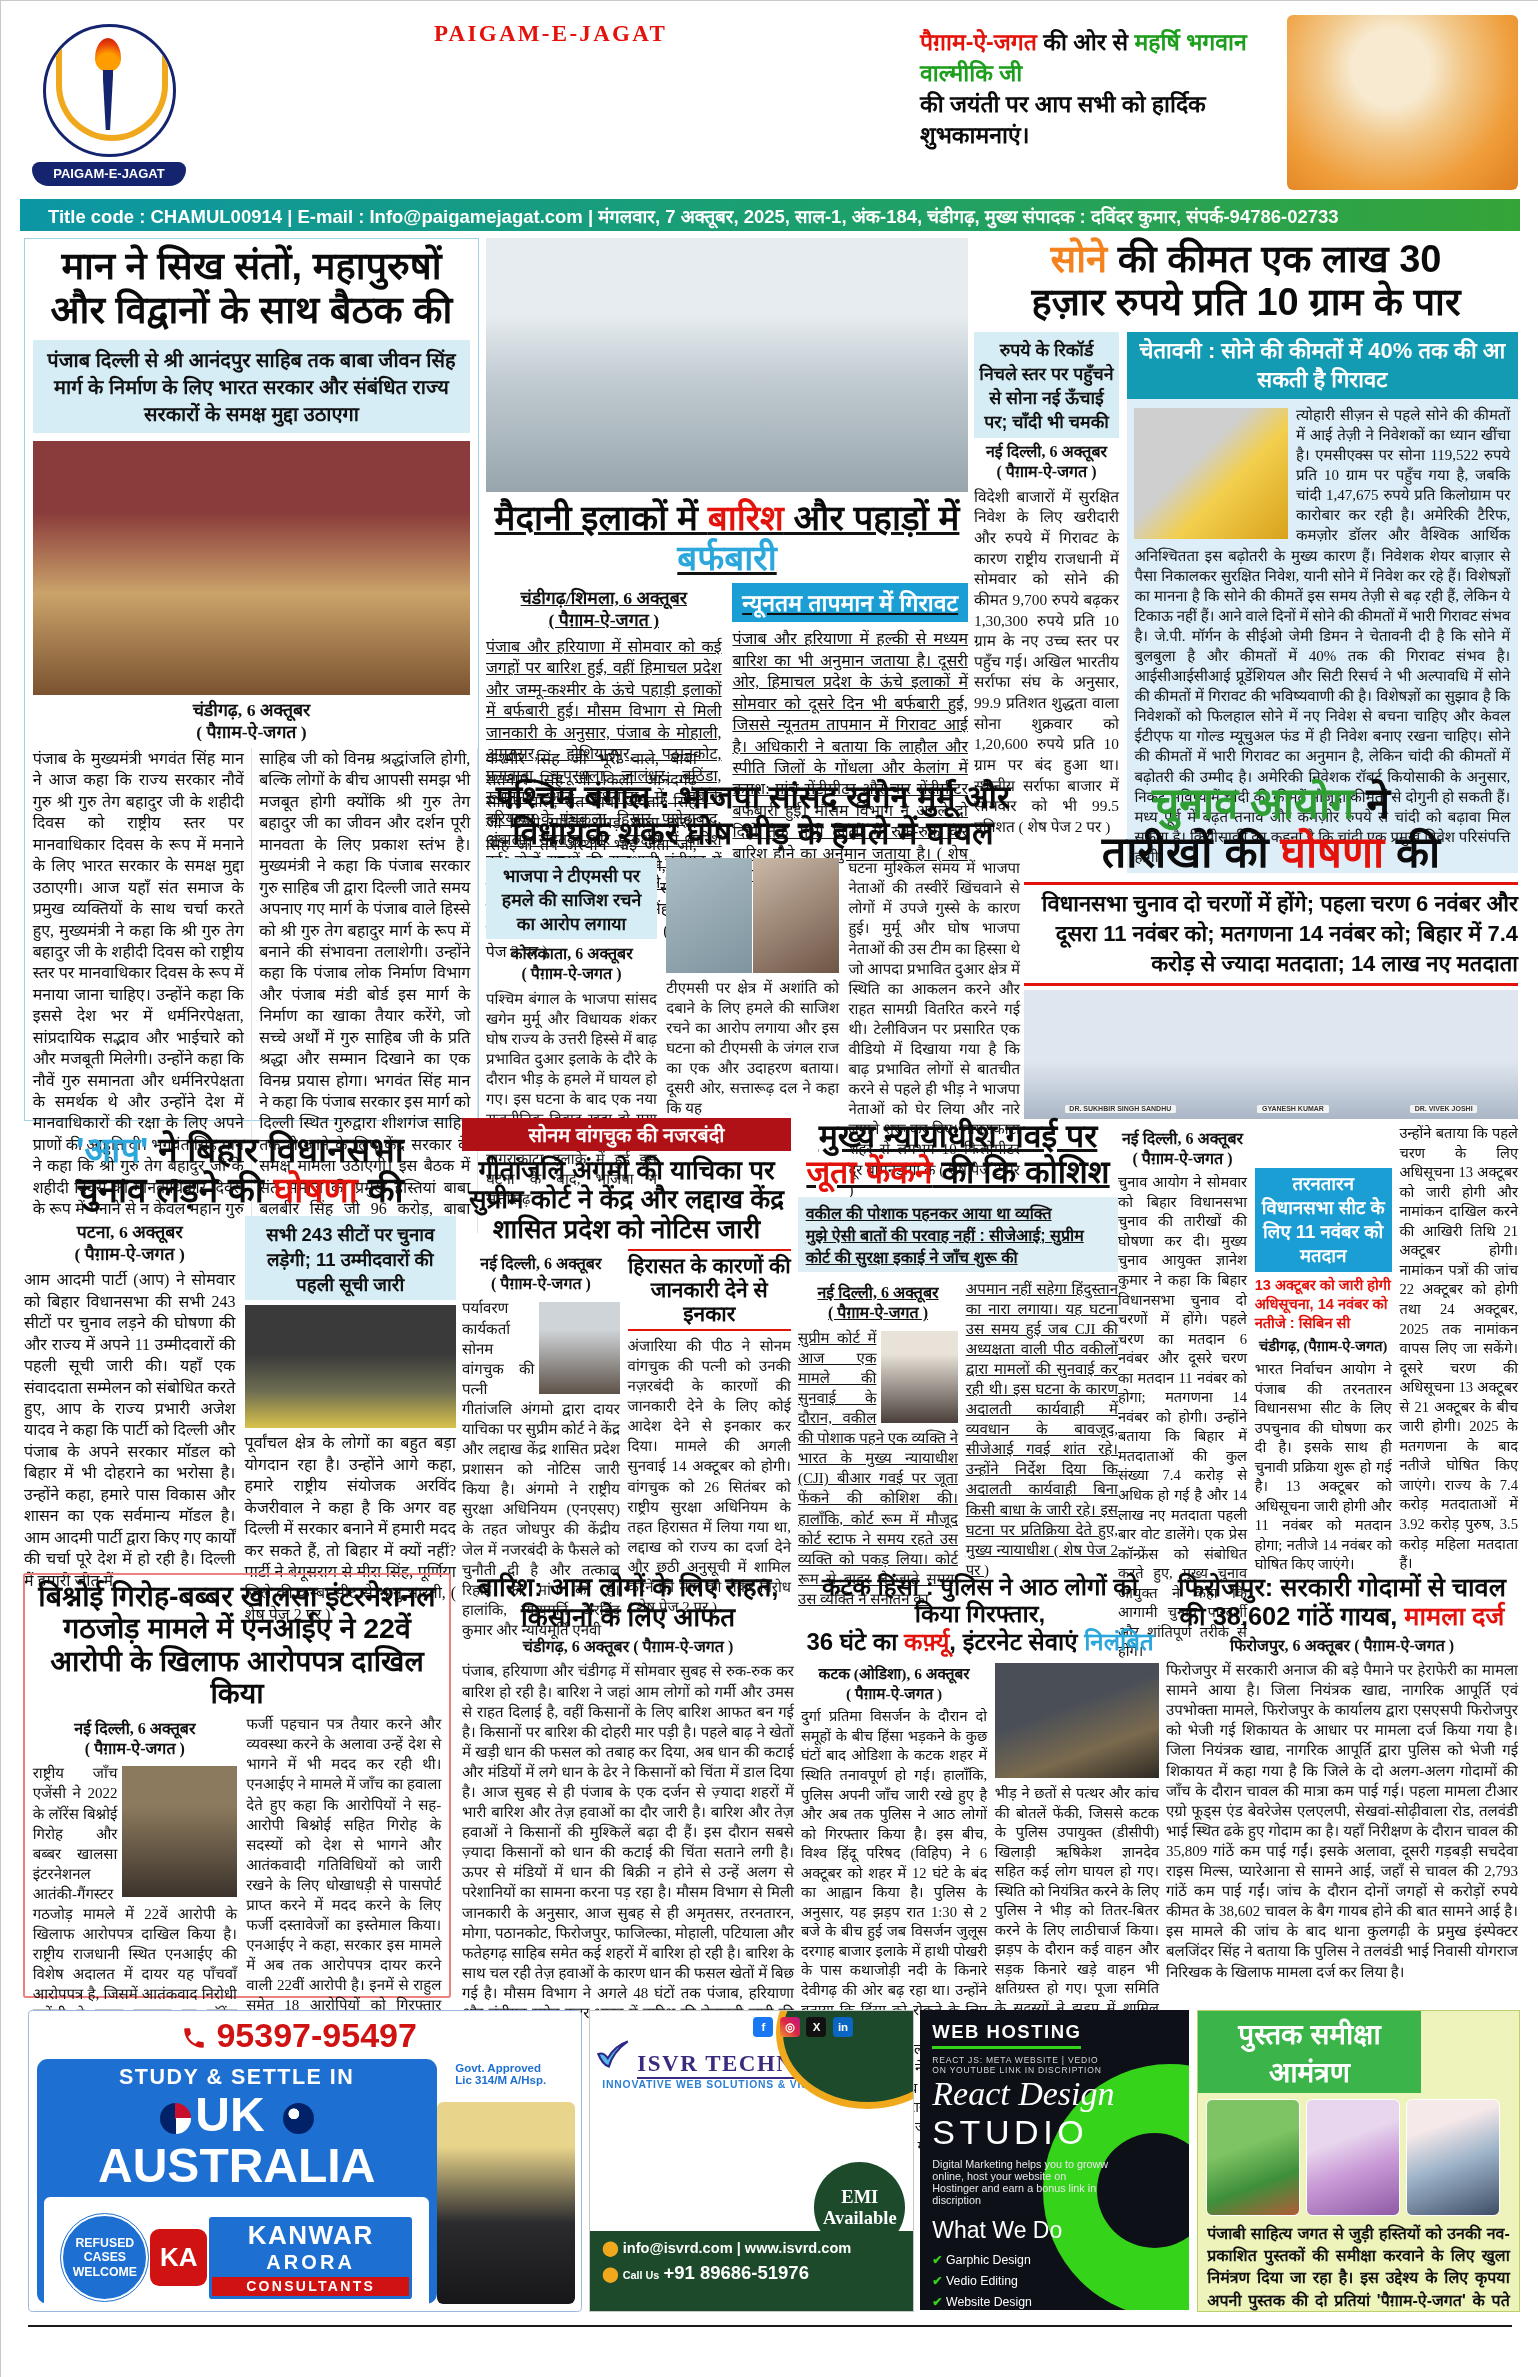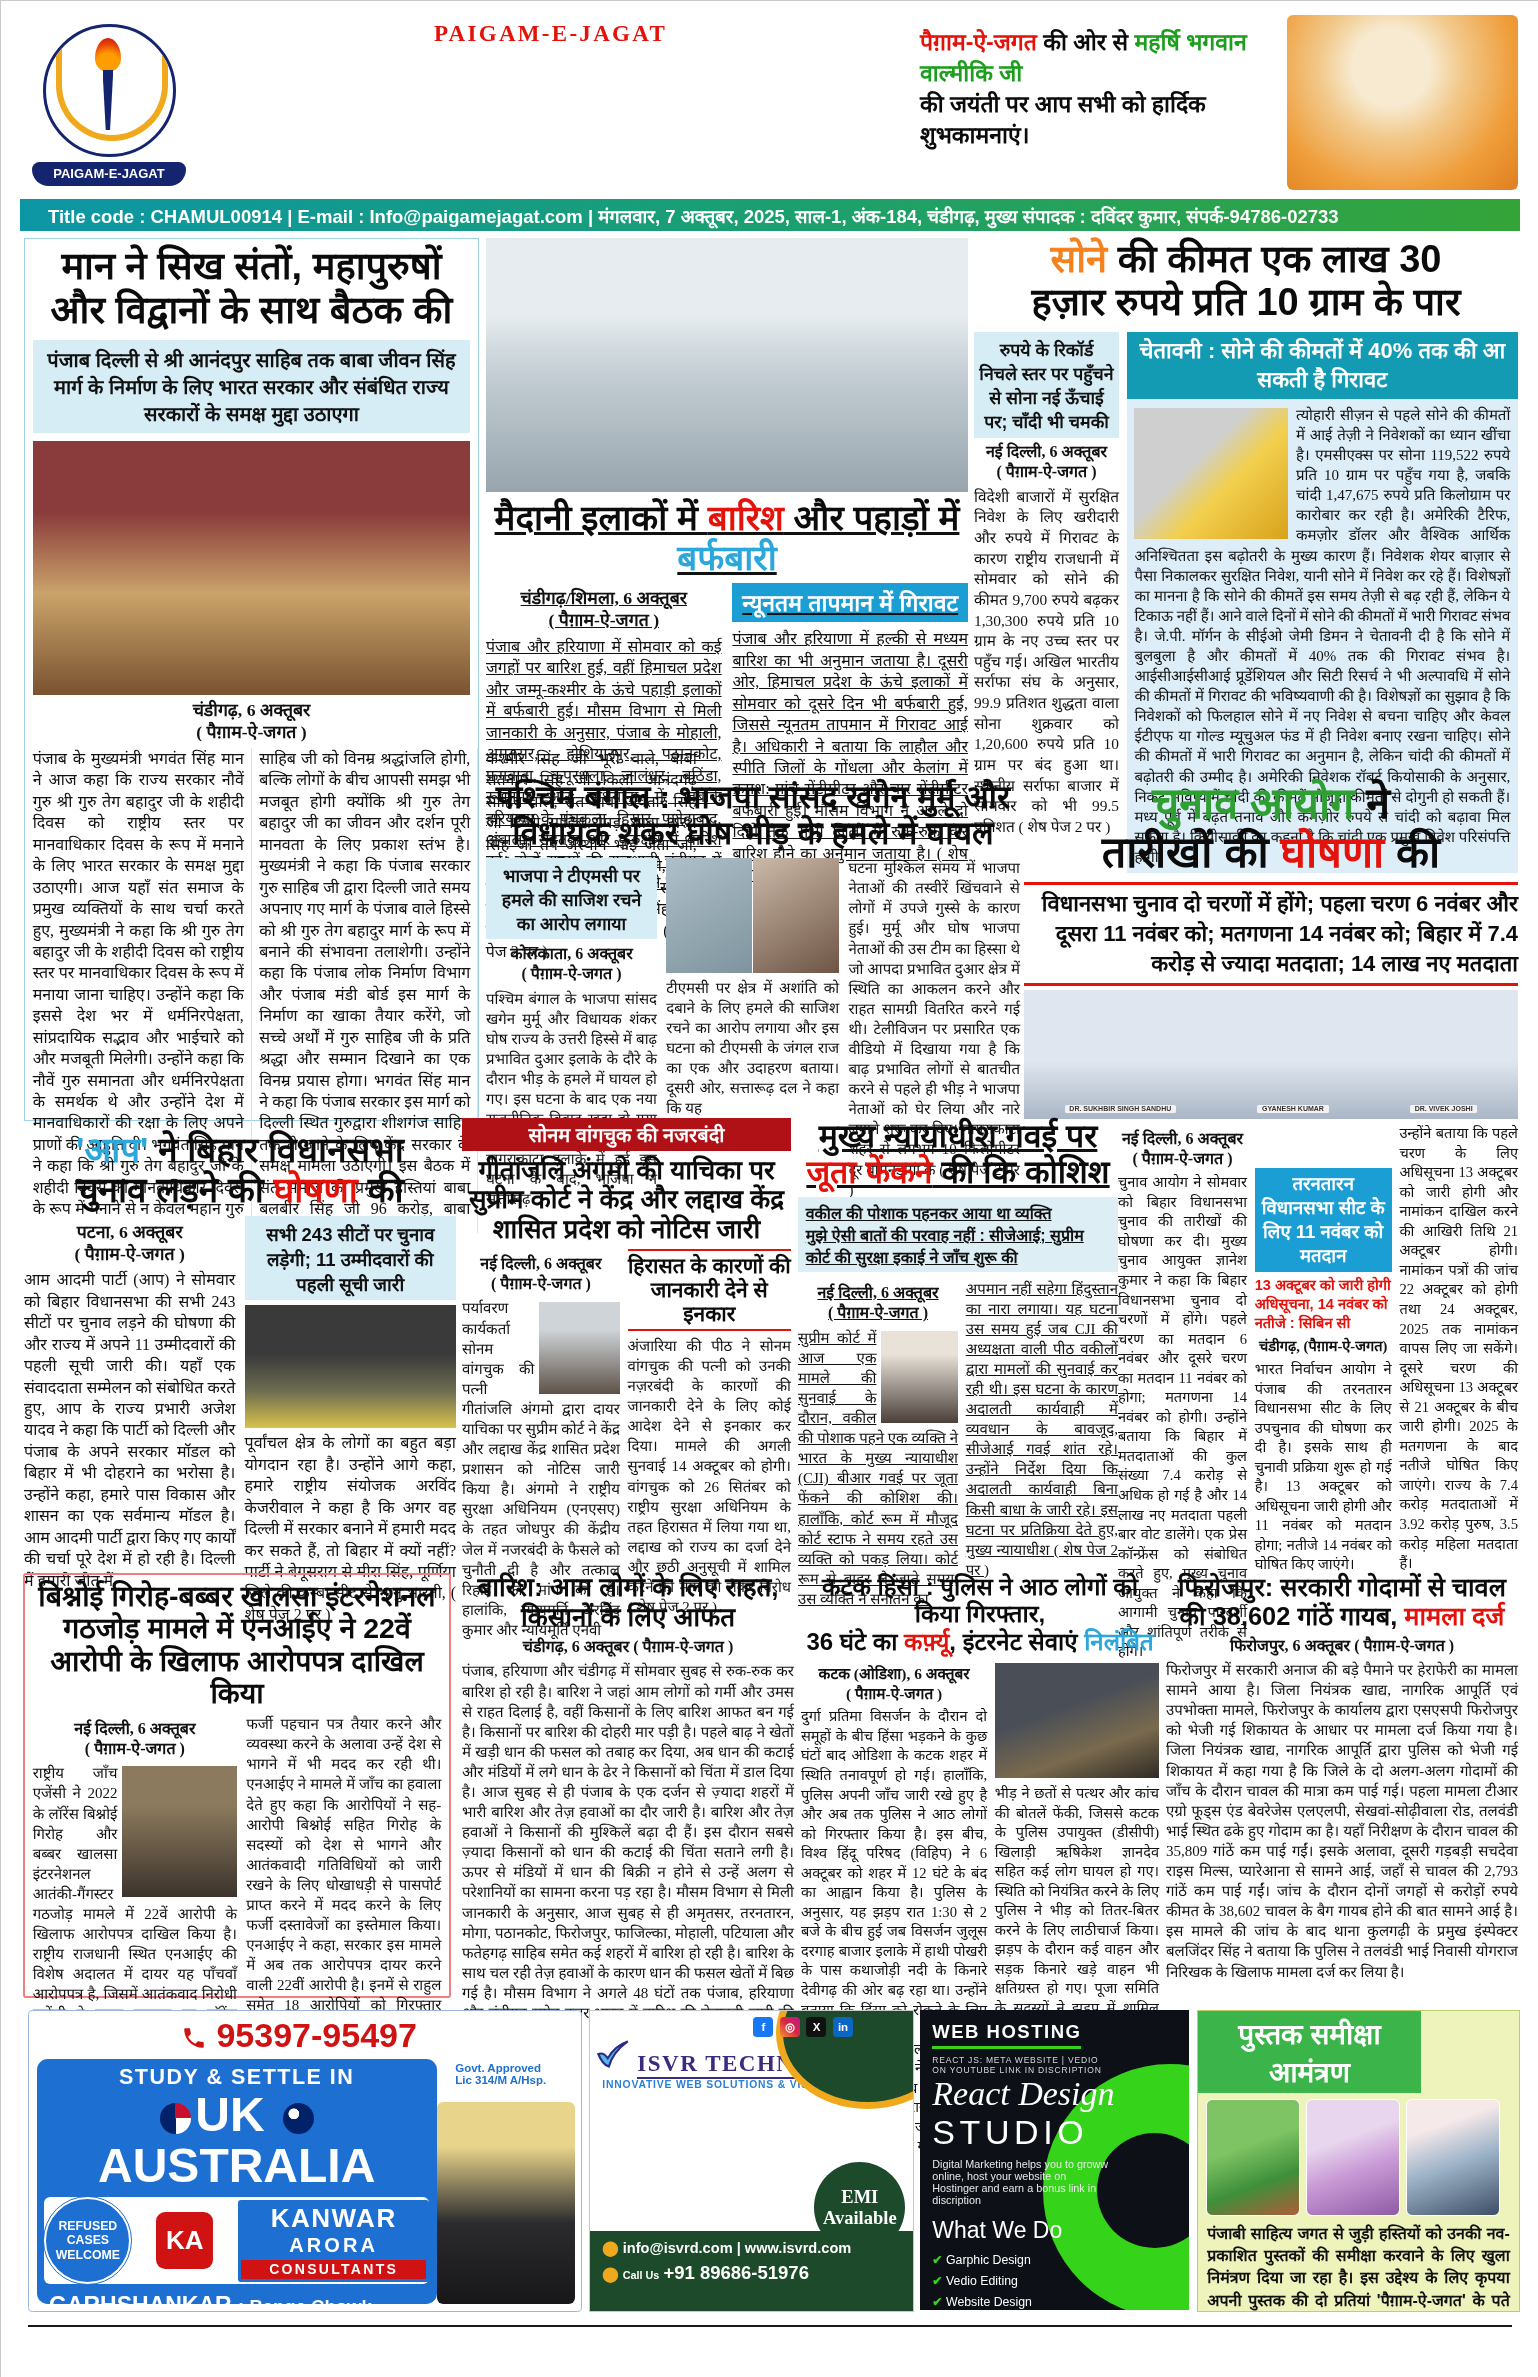--- a/index.html
+++ b/index.html
@@ -65,21 +65,21 @@
   .ad1{left:27px;top:2009px;width:552px;height:300px;background:#fff;border:0.8px solid #9bb7e0;
        border-radius:4.6px;overflow:hidden;font-family:"Liberation Sans",sans-serif;}
   .ad1-phone{position:absolute;left:138px;top:3.1px;background:#fff;border-radius:17px;padding:1.5px 14px;
              color:#d01212;font-weight:bold;font-size:34px;}
   .ad1-blue{position:absolute;left:7.7px;top:48px;width:400px;height:245px;background:#1d6fd2;border-radius:10.8px;
             color:#fff;text-align:center;}
   .ad1-note{position:absolute;right:10.8px;top:51px;color:#1d6fd2;font-weight:bold;font-size:11.5px;text-align:left;width:115px;}
   .ad1-man{position:absolute;right:6.2px;top:91px;width:138px;height:202px;border-radius:6.2px;
            background:linear-gradient(180deg,#e8d48a 0 22%,#2b2b2e 60%,#17171a);}
   .flagdot{display:inline-block;width:31px;height:31px;border-radius:50%;vertical-align:middle;margin:0 4.6px;}
-  .whiteband{background:#fff;color:#15246e;margin:6.2px 7.7px;border-radius:6.2px;padding:0;display:flex;align-items:center;gap:25px;}
+  .whiteband{background:#fff;color:#15246e;margin:6.2px 7.7px;border-radius:6.2px;padding:17px;display:flex;align-items:center;gap:2px;}
   .refused{width:83px;height:83px;border-radius:50%;background:#1d6fd2;color:#fff;font-weight:bold;
            font-size:12.3px;display:flex;align-items:center;justify-content:center;text-align:center;line-height:1.2;border:2.3px solid #fff;outline:1.5px solid #1d6fd2;}
   .kalogo{width:57px;height:57px;background:#d01212;border-radius:9.2px;color:#fff;font-weight:bold;font-size:26px;
           display:flex;align-items:center;justify-content:center;}
   .kanwar-name{flex:1;background:#1d6fd2;color:#fff;border-radius:3.1px;padding:3.1px;}
   .ad2{left:588px;top:2009px;width:323px;height:300px;background:#fff;border:0.8px solid #c8c8c8;overflow:hidden;
        font-family:"Liberation Sans",sans-serif;}
   .ad2-corner{position:absolute;right:-46px;top:-54px;width:169px;height:138px;border-radius:50%;background:#1d4a2a;border:7.7px solid #f0a91c;}
   .isvr-brand{color:#3c2a7e;font-size:23px;font-weight:bold;letter-spacing:1.5px;font-family:"Liberation Serif",serif;
               border-bottom:2.3px solid #3c2a7e;display:inline-block;}

